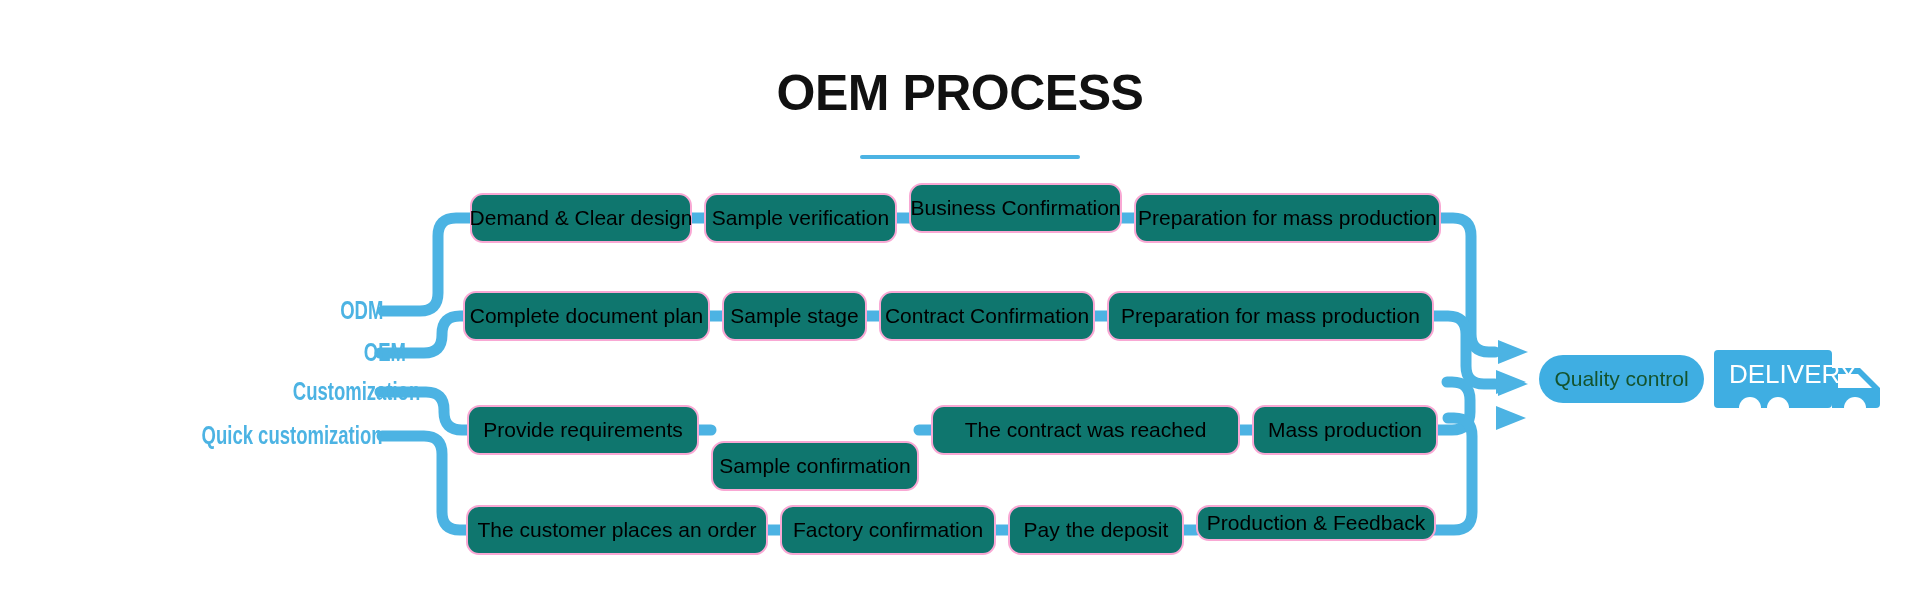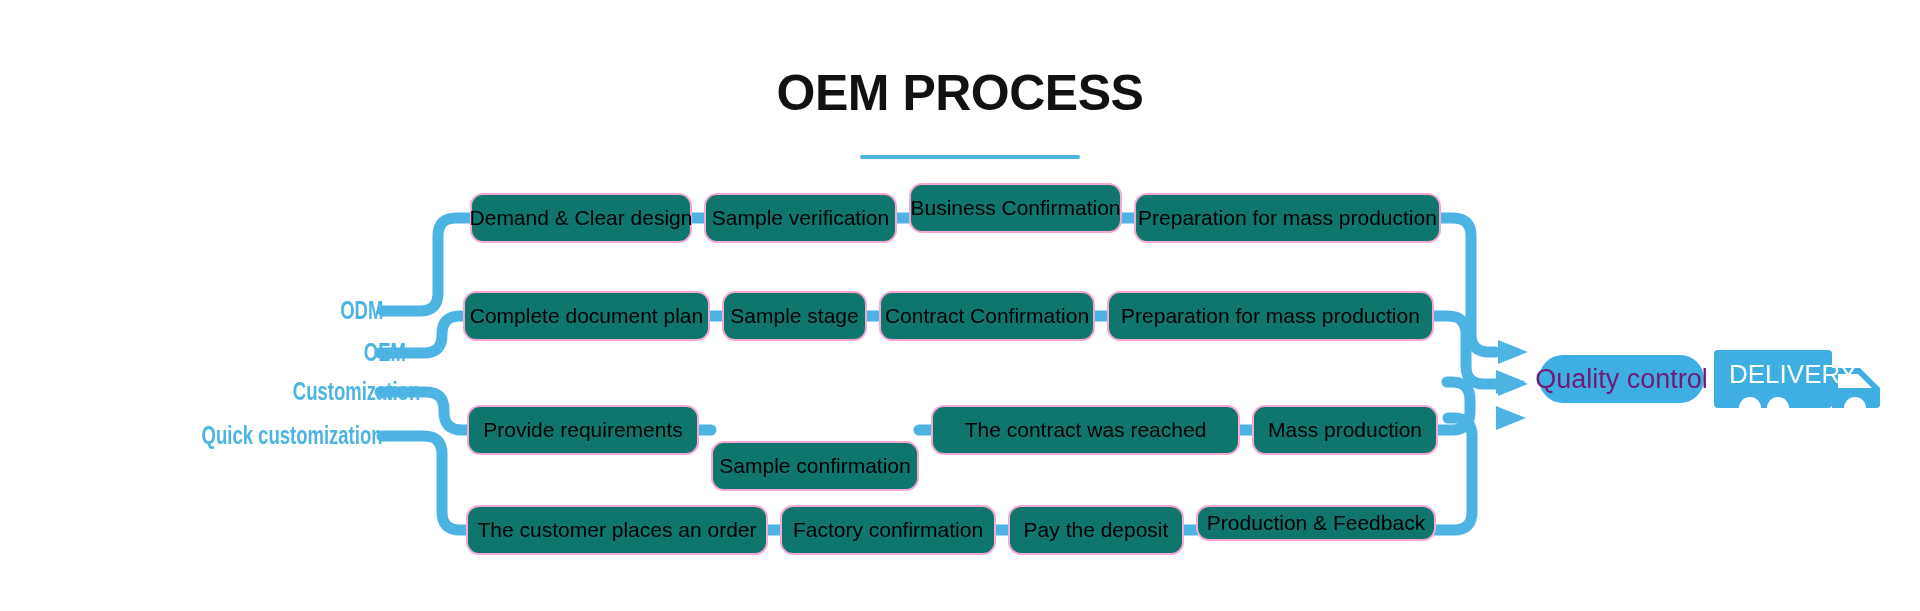--- a/index.html
+++ b/index.html
@@ -96,23 +96,23 @@
     position: absolute;
     left: 1539px;
     top: 355px;
     width: 165px;
     height: 48px;
     background: #3FAEE2;
     border-radius: 24px;
     display: flex;
     align-items: center;
     justify-content: center;
-    color: #701a75;
-    font-family: "Liberation Sans", sans-serif;
-    font-size: 27px;
+    color: #14532d;
+    font-family: "Liberation Sans", sans-serif;
+    font-size: 21px;
     white-space: nowrap;
     z-index: 3;
   }
 
   
   #delivery-truck {
     position: absolute;
     left: 1712px;
     top: 348px;
     width: 180px;

